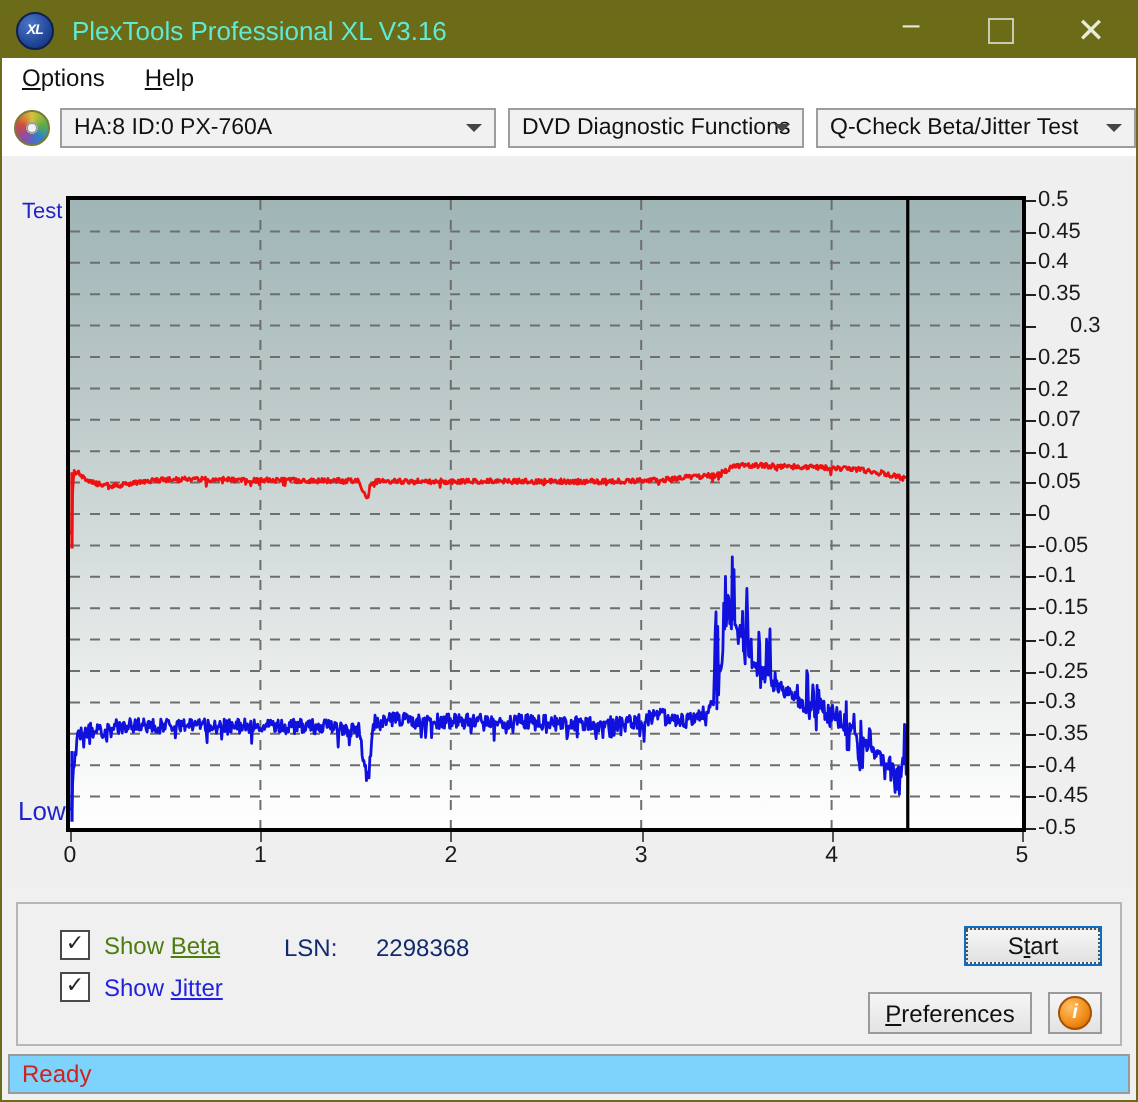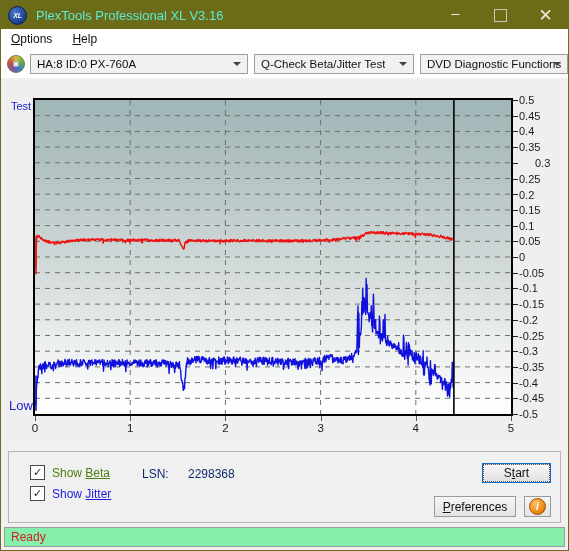--- a/index.html
+++ b/index.html
@@ -166,21 +166,21 @@
     width:15px;height:15px;border-radius:50%;
     background:radial-gradient(circle at 35% 30%,#ffc163 0%,#f08a17 60%,#c2600a 100%);
     border:1px solid #a35208;
     display:flex;align-items:center;justify-content:center;
     color:#fff;font-size:10px;font-weight:bold;font-style:italic;
   }
 
   
   #statusbar{
     position:absolute;left:3px;top:526px;width:561px;height:20px;
-    border:1px solid #9a9a9a;background:#86efac;box-sizing:border-box;
+    border:1px solid #9a9a9a;background:#7dd3fc;box-sizing:border-box;
     display:flex;align-items:center;
   }
   #status-text{margin-left:6px;font-size:12px;color:#d02020;}
 </style>
 </head>
 <body>
 
 <div id="app">
 
   <div id="titlebar">
@@ -207,26 +207,26 @@
         <span>elp</span>
     </div>
   </div>
 
   <div id="toolbar">
     <div id="disc-icon"></div>
     <div class="combo" id="combo-drive">
       <span class="lbl">HA:8 ID:0  PX-760A</span>
       <span class="arw"></span>
     </div>
+    <div class="combo" id="combo-func">
+      <span class="lbl">DVD Diagnostic Functions</span>
+      <span class="arw"></span>
+    </div>
     <div class="combo" id="combo-test">
       <span class="lbl">Q-Check Beta/Jitter Test</span>
-      <span class="arw"></span>
-    </div>
-    <div class="combo" id="combo-func">
-      <span class="lbl">DVD Diagnostic Functions</span>
       <span class="arw"></span>
     </div>
   </div>
 
   <div id="chart-panel">
     <div id="lbl-high">Test</div>
     <div id="lbl-low">Low</div>
     <div id="plot-frame">
       <svg id="plot-svg" width="476" height="314" viewBox="0 0 476 314">
           <line x1="0" y1="298.3" x2="476" y2="298.3" stroke="#6e6e6e" stroke-width="1" stroke-dasharray="5 5"></line>
@@ -267,21 +267,21 @@
         <div class="ytick" style="top: 51.4px;">0.4</div>
         <div class="ytickmark" style="top: 51.4px;"></div>
         <div class="ytick" style="top: 67.1px;">0.35</div>
         <div class="ytickmark" style="top: 67.1px;"></div>
         <div class="ytick" style="top: 82.8px; padding-left: 16px;">0.3</div>
         <div class="ytickmark" style="top: 82.8px;"></div>
         <div class="ytick" style="top: 98.5px;">0.25</div>
         <div class="ytickmark" style="top: 98.5px;"></div>
         <div class="ytick" style="top: 115px;">0.2</div>
         <div class="ytickmark" style="top: 114.2px;"></div>
-        <div class="ytick" style="top: 129.9px;">0.15</div>
+        <div class="ytick" style="top: 129.9px;">0.07</div>
         <div class="ytickmark" style="top: 129.9px;"></div>
         <div class="ytick" style="top: 145.6px;">0.1</div>
         <div class="ytickmark" style="top: 145.6px;"></div>
         <div class="ytick" style="top: 161.3px;">0.05</div>
         <div class="ytickmark" style="top: 161.3px;"></div>
         <div class="ytick" style="top: 177px;">0</div>
         <div class="ytickmark" style="top: 177px;"></div>
         <div class="ytick" style="top: 192.7px;">-0.05</div>
         <div class="ytickmark" style="top: 192.7px;"></div>
         <div class="ytick" style="top: 208.4px;">-0.1</div>

